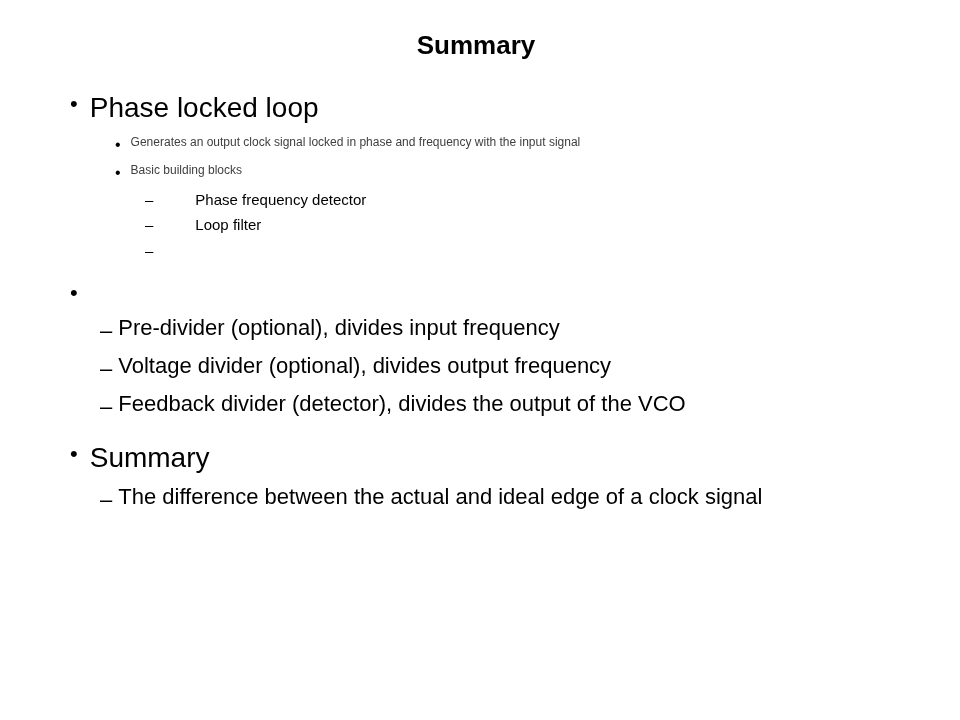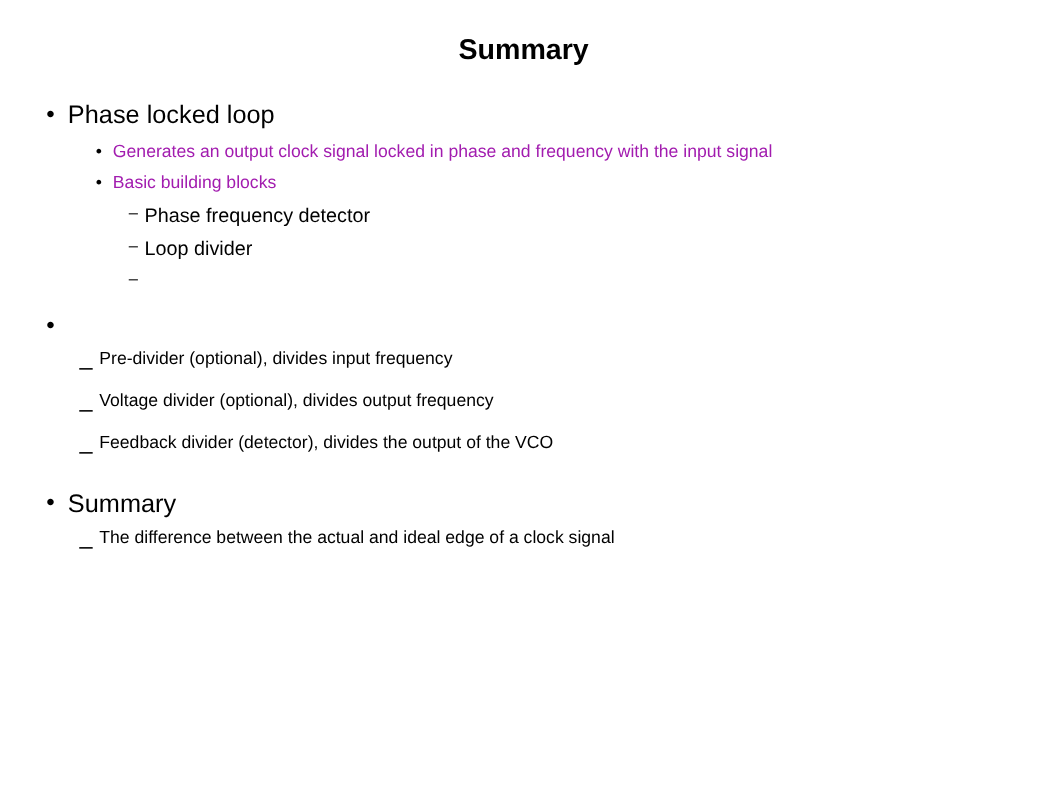--- a/index.html
+++ b/index.html
@@ -12,21 +12,21 @@
       width: 960px;
       height: 720px;
       background: #ffffff;
       font-family: Arial, sans-serif;
       overflow: hidden;
     }
 
     .page {
       width: 952px;
       height: 720px;
-      padding: 30px 22px;
+      padding: 30px 50px;
       position: relative;
     }
 
     .title {
       text-align: center;
       font-size: 26px;
       font-weight: bold;
       margin-bottom: 30px;
       color: #000000;
     }
@@ -46,21 +46,21 @@
     }
 
     .bullet-dot {
       font-size: 22px;
       margin-right: 12px;
       line-height: 1.2;
       flex-shrink: 0;
     }
 
     .level1-text {
-      font-size: 23px;
+      font-size: 28px;
       font-weight: normal;
       color: #000000;
       line-height: 1.2;
     }
 
     .level2-list {
       padding-left: 45px;
       margin-top: 6px;
     }
 
@@ -71,22 +71,22 @@
     }
 
     .bullet-dot-small {
       font-size: 16px;
       margin-right: 10px;
       line-height: 1.5;
       flex-shrink: 0;
     }
 
     .level2-text {
-      font-size: 16px;
-      color: #a21caf;
+      font-size: 12px;
+      color: #404040;
       line-height: 1.5;
       text-align: right;
     }
 
     .level3-list {
       padding-left: 30px;
       margin-top: 4px;
     }
 
     .level3-item {
@@ -97,38 +97,39 @@
 
     .dash {
       font-size: 15px;
       margin-right: 6px;
       line-height: 1.5;
       flex-shrink: 0;
       color: #000000;
     }
 
     .level3-text {
-      font-size: 18px;
-      color: #000000;
-      line-height: 1.5;
+      font-size: 15px;
+      color: #000000;
+      line-height: 1.5;
+      margin-left: 36px;
     }
 
     .level2-dash-list {
       padding-left: 30px;
       margin-top: 6px;
     }
 
     .level2-dash-item {
       display: flex;
       align-items: flex-start;
       margin-bottom: 5px;
     }
 
     .level2-dash-text {
-      font-size: 16px;
+      font-size: 22px;
       color: #000000;
       line-height: 1.3;
     }
   </style>
 </head>
 <body>
 
 <div class="page">
   <div class="title">Summary</div>
 
@@ -150,21 +151,21 @@
           <span class="bullet-dot-small">•</span>
           <span class="level2-text">Basic building blocks</span>
         </div>
         <div class="level3-list">
           <div class="level3-item">
             <span class="dash">–</span>
             <span class="level3-text">Phase frequency  detector</span>
           </div>
           <div class="level3-item">
             <span class="dash">–</span>
-            <span class="level3-text">Loop divider</span>
+            <span class="level3-text">Loop filter</span>
           </div>
           <div class="level3-item">
             <span class="dash">–</span>
           </div>
         </div>
       </div>
     </div>
 
     <div class="level1-item">
       <div class="level1-bullet">

